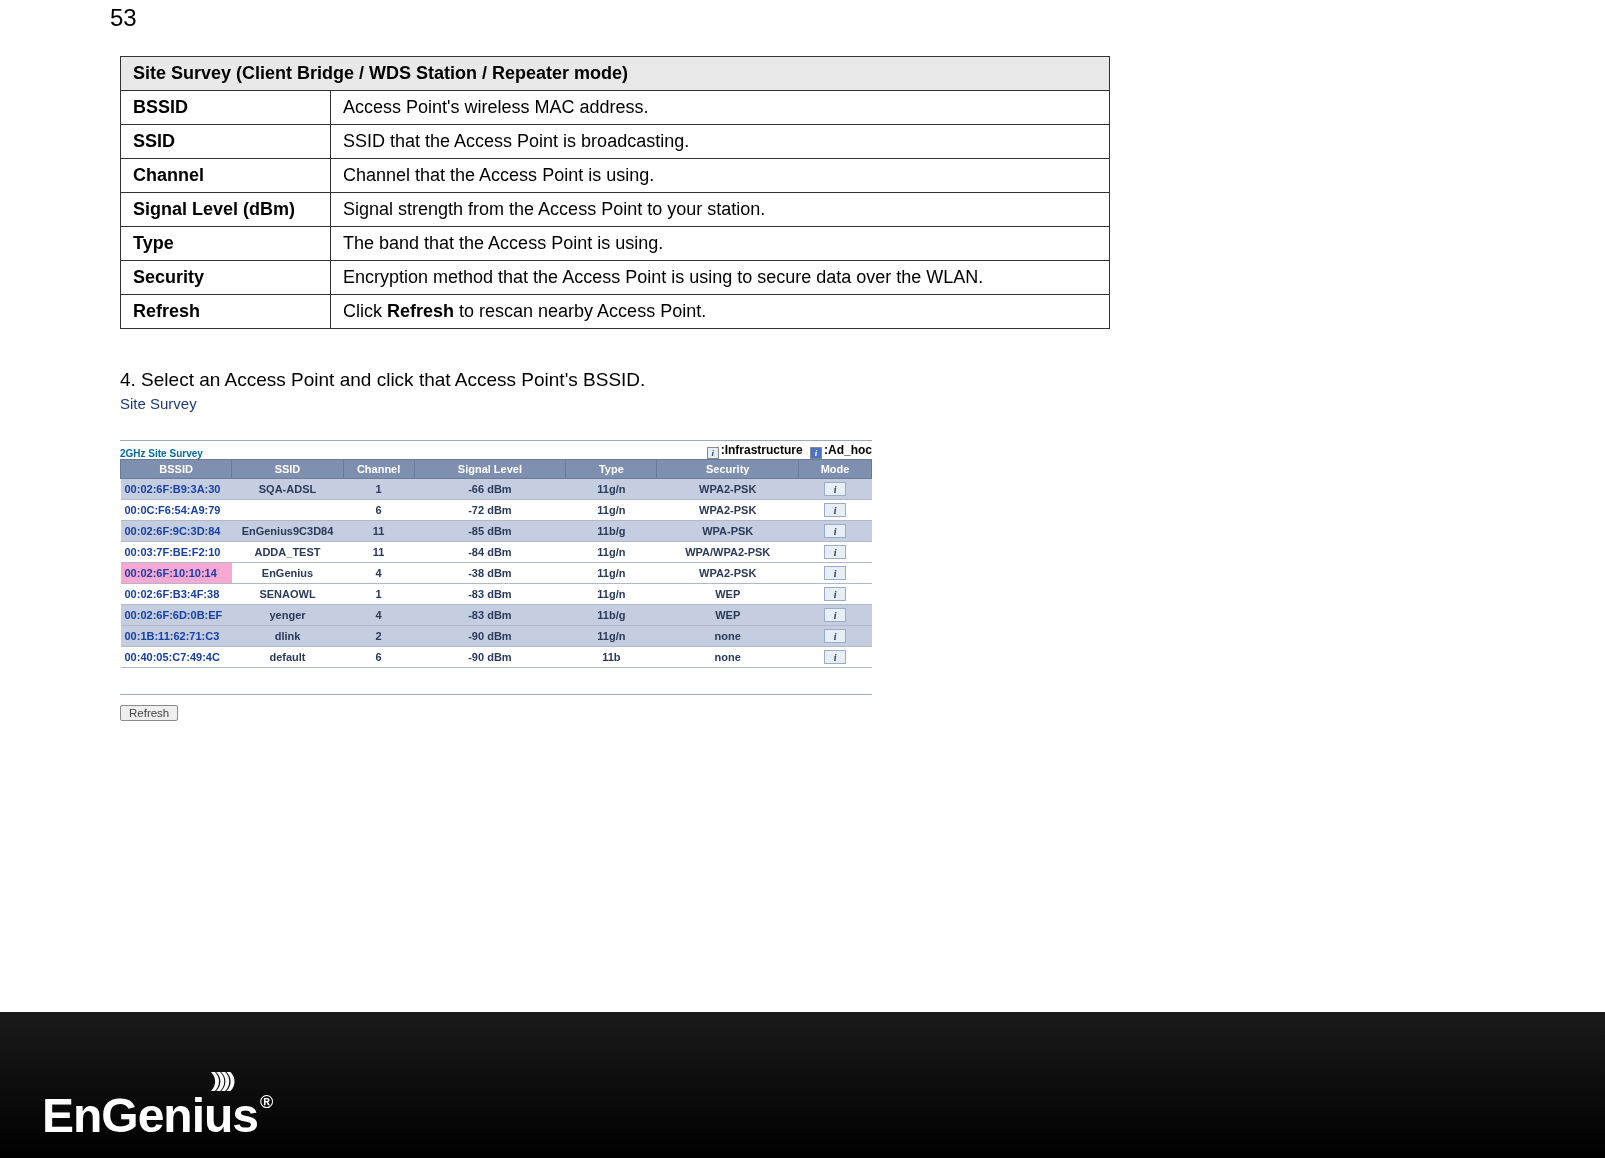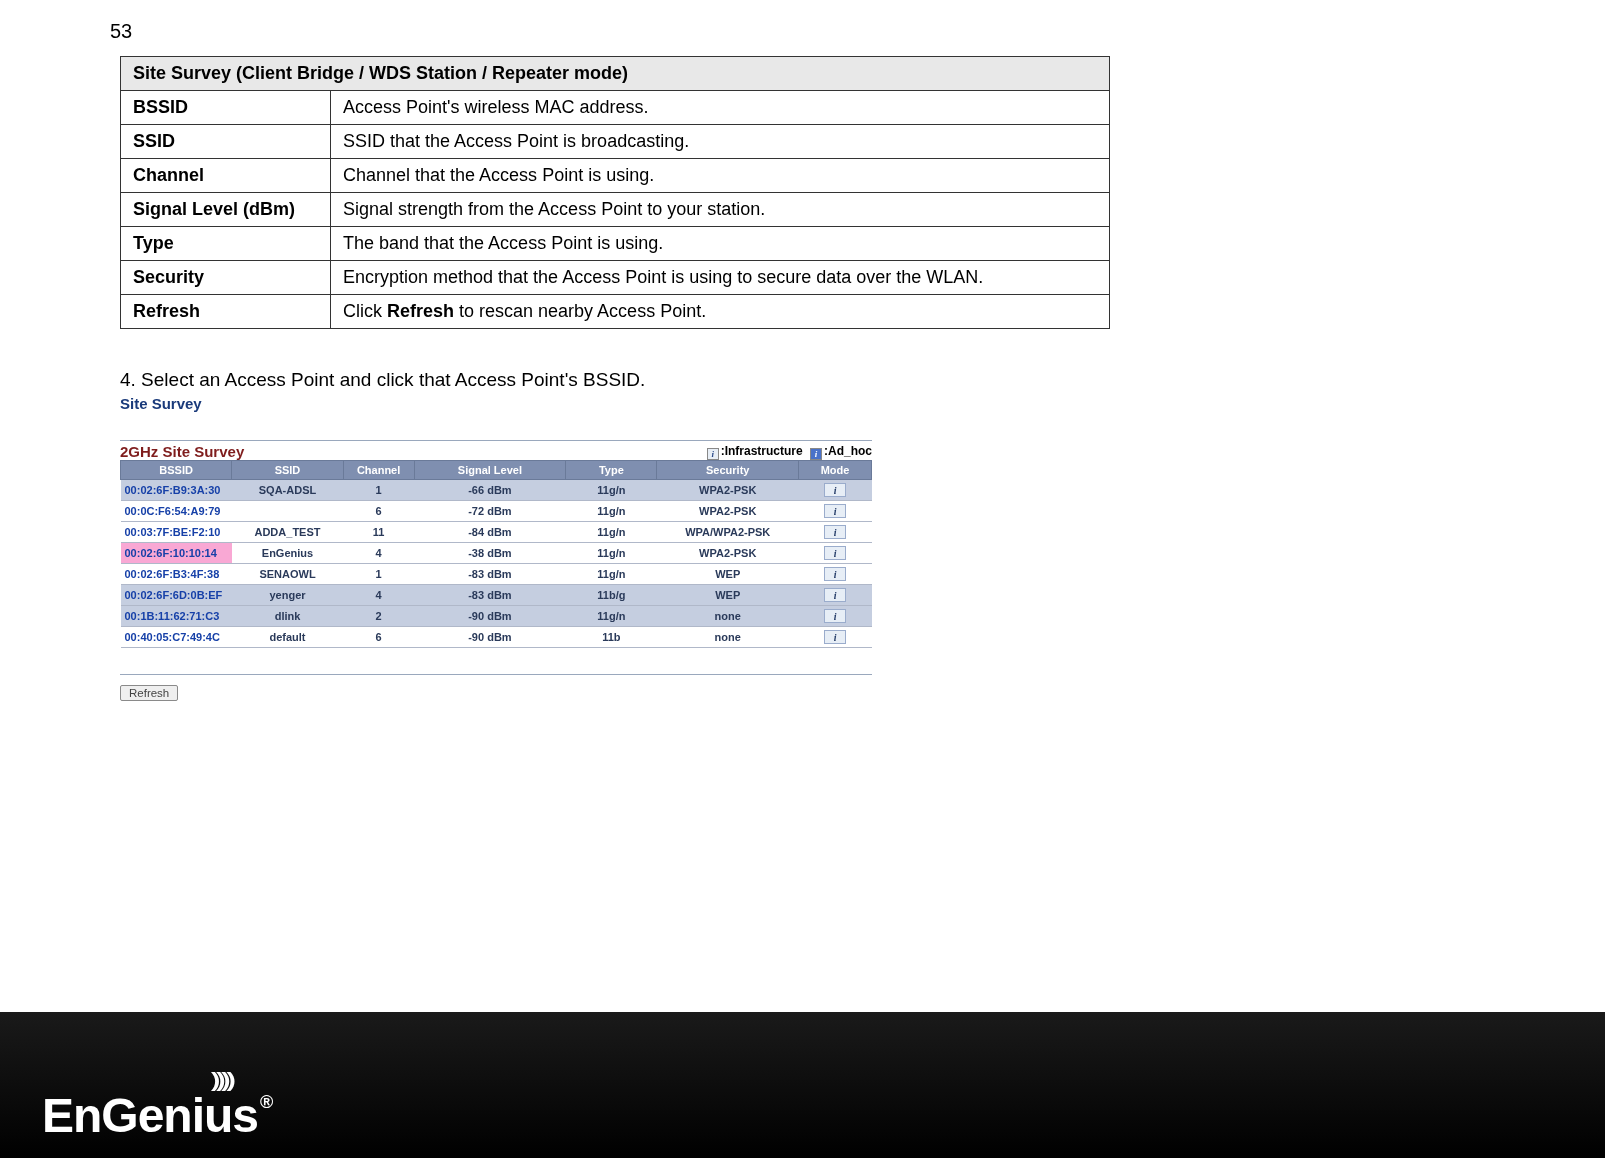--- a/index.html
+++ b/index.html
@@ -11,23 +11,23 @@
     font-size: 18px;
   }
   .page {
     width: 1605px;
     min-height: 1158px;
     position: relative;
     padding: 0;
   }
   .page-number {
     position: absolute;
-    top: 20px;
+    top: 4px;
     left: 110px;
-    font-size: 20px;
+    font-size: 24px;
   }
   .content {
     padding: 50px 110px 0 120px;
   }
   
   table.defs {
     width: 990px;
     border-collapse: collapse;
     border: 1.5px solid #000;
     margin-top: 6px;
@@ -51,41 +51,41 @@
     margin: 40px 0 4px 0;
     font-size: 19px;
   }
   
   .survey-wrap {
     width: 760px;
     font-family: Verdana, Arial, sans-serif;
   }
   .survey-title {
     color: #1a3a7a;
-    font-weight: bold;
+    font-weight: normal;
     font-size: 15px;
     margin: 4px 0 28px 0;
   }
   .survey-hr {
     border: none;
     border-top: 1px solid #9aa8bd;
     margin: 0;
     width: 752px;
   }
   .survey-header-line {
     display: flex;
     align-items: flex-end;
     justify-content: space-between;
     width: 752px;
     margin-top: 2px;
   }
   .survey-band {
-    color: #7f1d1d;
-    font-weight: bold;
-    font-size: 15px;
+    color: #0369a1;
+    font-weight: bold;
+    font-size: 10px;
   }
   .legend {
     font-size: 12px;
     font-weight: bold;
     color: #000;
   }
   .legend-icon {
     display: inline-block;
     width: 12px;
     height: 12px;
@@ -295,20 +295,29 @@
             </tr>
             <tr>
               <td class="bssid">00:0C:F6:54:A9:79</td>
               <td></td>
               <td>6</td>
               <td>-72 dBm</td>
               <td>11g/n</td>
               <td>WPA2-PSK</td>
               <td><span class="mode-cell">i</span></td>
             </tr>
+            <tr class="alt">
+              <td class="bssid">00:02:6F:9C:3D:84</td>
+              <td>EnGenius9C3D84</td>
+              <td>11</td>
+              <td>-85 dBm</td>
+              <td>11b/g</td>
+              <td>WPA-PSK</td>
+              <td><span class="mode-cell">i</span></td>
+            </tr>
             <tr>
               <td class="bssid">00:03:7F:BE:F2:10</td>
               <td>ADDA_TEST</td>
               <td>11</td>
               <td>-84 dBm</td>
               <td>11g/n</td>
               <td>WPA/WPA2-PSK</td>
               <td><span class="mode-cell">i</span></td>
             </tr>
             <tr class="sel">

